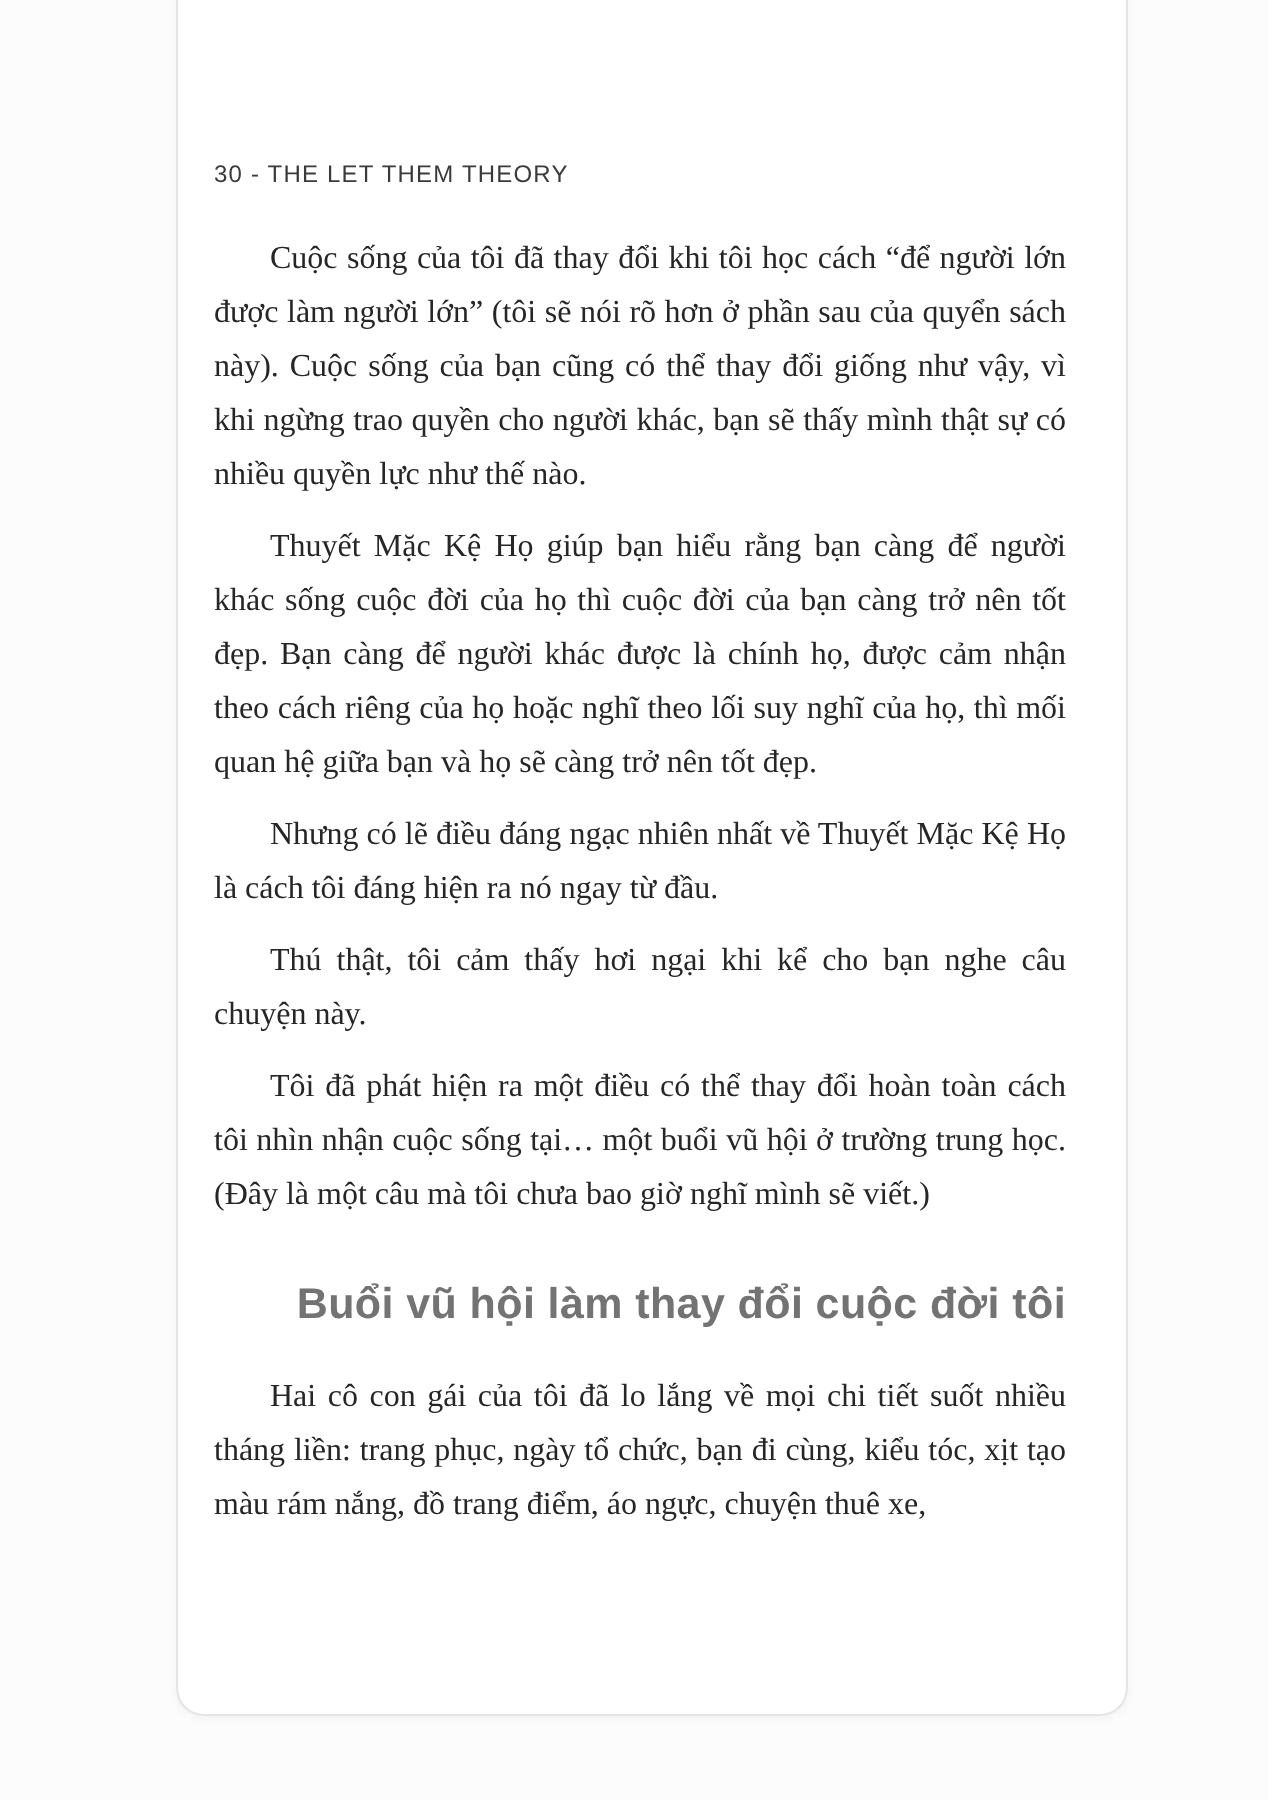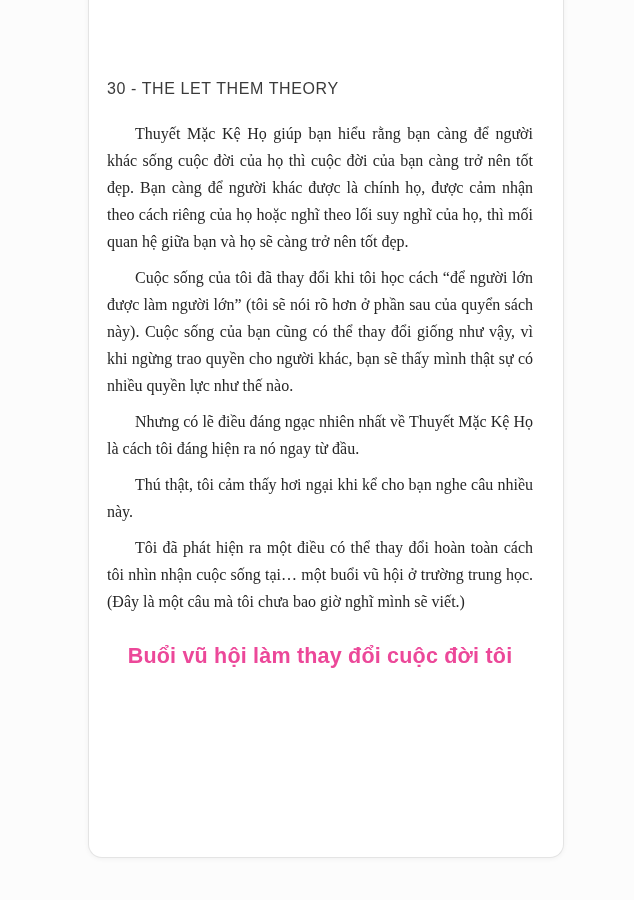--- a/index.html
+++ b/index.html
@@ -23,57 +23,58 @@
     background: #ffffff;
     border: 1px solid #e4e4e4;
     border-top: none;
     border-radius: 0 0 14px 14px;
     box-shadow: 0 1px 5px rgba(0,0,0,0.05);
     box-sizing: border-box;
     padding: 0 30px 0 18px;
   }
   .running-header {
     font-family: "Liberation Sans", sans-serif;
-    font-size: 16px;
+    font-size: 12px;
     letter-spacing: 0.6px;
     color: #3a3a3a;
     margin-top: 96px;
     margin-bottom: 22px;
   }
   .body-text {
     color: #262626;
     font-size: 16px;
     line-height: 27px;
     text-align: justify;
   }
   .para {
     margin: 0 0 9px 0;
     text-indent: 28px;
   }
   .section-heading {
     font-family: "Liberation Sans", sans-serif;
     font-size: 21.5px;
     font-weight: 600;
-    color: #ec4899;
-    text-align: center;
+    color: #737373;
+    text-align: right;
     letter-spacing: 0.2px;
     margin: 28px 0 18px 0;
     text-indent: 0;
     line-height: 1.3;
   }
 </style>
 </head>
 <body>
 
 <div class="book-page">
   <div class="running-header">30 - THE LET THEM THEORY</div>
 
   <div class="body-text">
+    <p class="para">Cuộc sống của tôi đã thay đổi khi tôi học cách “để người lớn được làm người lớn” (tôi sẽ nói rõ hơn ở phần sau của quyển sách này). Cuộc sống của bạn cũng có thể thay đổi giống như vậy, vì khi ngừng trao quyền cho người khác, bạn sẽ thấy mình thật sự có nhiều quyền lực như thế nào.</p>
     <p class="para">Thuyết Mặc Kệ Họ giúp bạn hiểu rằng bạn càng để người khác sống cuộc đời của họ thì cuộc đời của bạn càng trở nên tốt đẹp. Bạn càng để người khác được là chính họ, được cảm nhận theo cách riêng của họ hoặc nghĩ theo lối suy nghĩ của họ, thì mối quan hệ giữa bạn và họ sẽ càng trở nên tốt đẹp.</p>
-    <p class="para">Cuộc sống của tôi đã thay đổi khi tôi học cách “để người lớn được làm người lớn” (tôi sẽ nói rõ hơn ở phần sau của quyển sách này). Cuộc sống của bạn cũng có thể thay đổi giống như vậy, vì khi ngừng trao quyền cho người khác, bạn sẽ thấy mình thật sự có nhiều quyền lực như thế nào.</p>
     <p class="para">Nhưng có lẽ điều đáng ngạc nhiên nhất về Thuyết Mặc Kệ Họ là cách tôi đáng hiện ra nó ngay từ đầu.</p>
-    <p class="para">Thú thật, tôi cảm thấy hơi ngại khi kể cho bạn nghe câu nhiều này.</p>
+    <p class="para">Thú thật, tôi cảm thấy hơi ngại khi kể cho bạn nghe câu chuyện này.</p>
     <p class="para">Tôi đã phát hiện ra một điều có thể thay đổi hoàn toàn cách tôi nhìn nhận cuộc sống tại… một buổi vũ hội ở trường trung học. (Đây là một câu mà tôi chưa bao giờ nghĩ mình sẽ viết.)</p>
 
     <h2 class="section-heading">Buổi vũ hội làm thay đổi cuộc đời tôi</h2>
 
+    <p class="para">Hai cô con gái của tôi đã lo lắng về mọi chi tiết suốt nhiều tháng liền: trang phục, ngày tổ chức, bạn đi cùng, kiểu tóc, xịt tạo màu rám nắng, đồ trang điểm, áo ngực, chuyện thuê xe,</p>
   </div>
 </div>
 
 </body></html>

